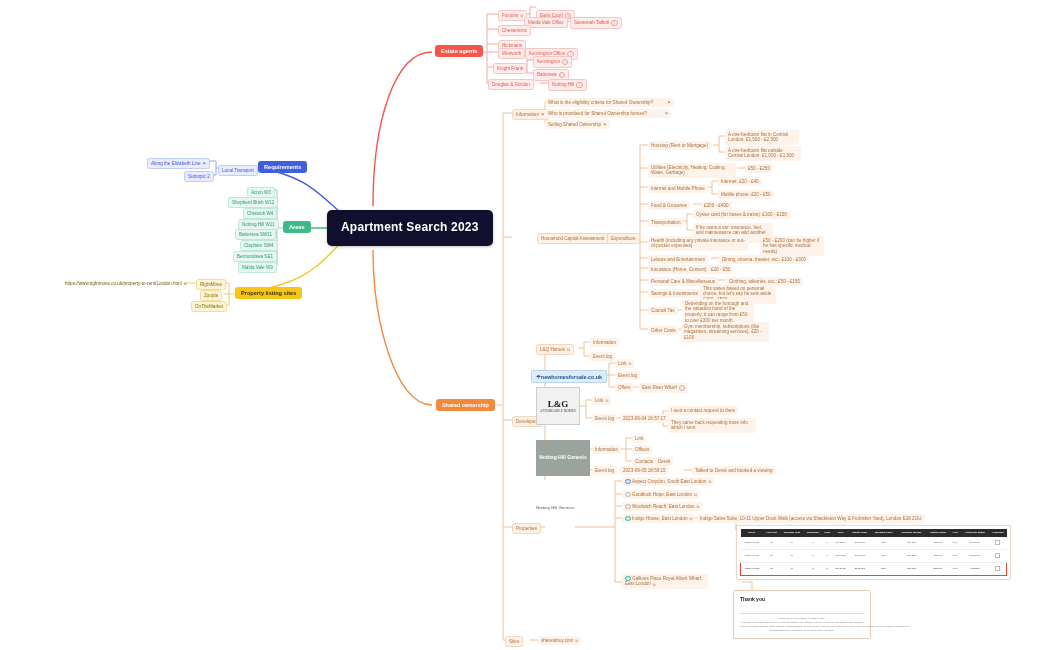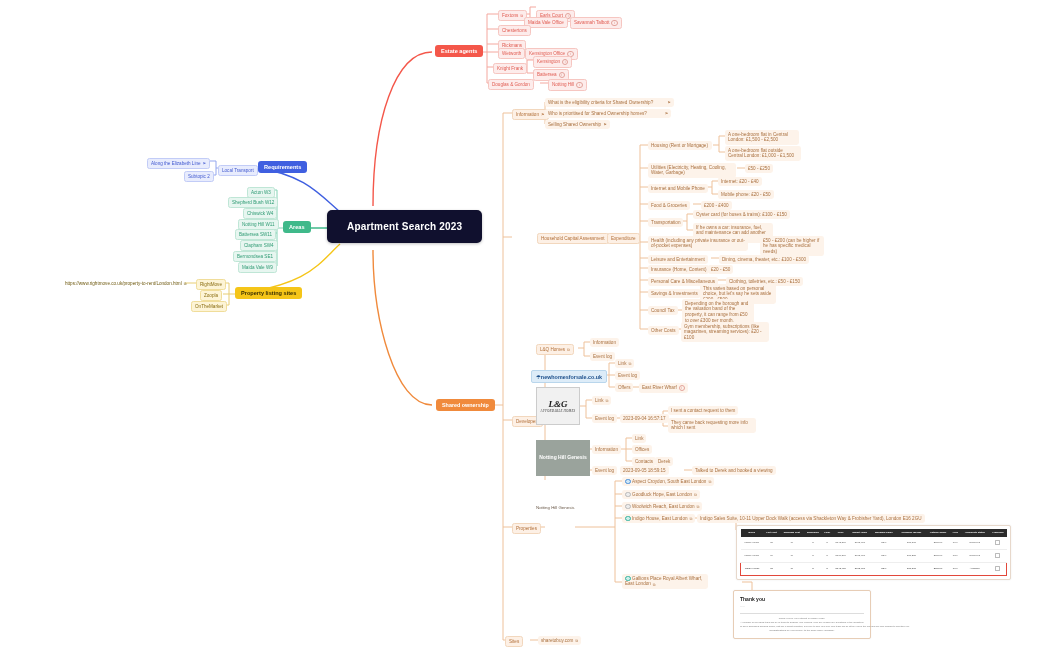--- a/index.html
+++ b/index.html
@@ -11,22 +11,22 @@
   #canvas{position:absolute;inset:0;}
   svg.links{position:absolute;left:0;top:0;width:1049px;height:650px;pointer-events:none;}
   .node{position:absolute;box-sizing:border-box;white-space:nowrap;}
   .pill{
     border-radius:2.4px;padding:1.6px 3px;display:inline-block;
     line-height:1.25;
   }
   
   .center{
     background:#10102e;color:#fff;border-radius:5px;
-    font-size:10px;font-weight:bold;text-align:left;
-    padding:10px 20px;line-height:1.3;letter-spacing:.2px;
+    font-size:12px;font-weight:bold;text-align:left;
+    padding:10px 14px;line-height:1.3;letter-spacing:.2px;
     box-shadow:0 1px 3px rgba(0,0,0,.25);
   }
   
   .b-red{background:#f4574a;color:#fff;font-weight:bold;font-size:5.6px;padding:3px 6px;border-radius:3px;}
   .red-leaf{background:#fdeceb;color:#e05c52;border:.5px solid #f6c6c1;}
 
   .b-blue{background:#3f5fe0;color:#fff;font-weight:bold;font-size:5.6px;padding:3px 6px;border-radius:3px;}
   .blue-leaf{background:#e8ecfd;color:#4159cf;border:.5px solid #c2ccf7;}
 
   .b-green{background:#3fb98a;color:#fff;font-weight:bold;font-size:5.6px;padding:3px 6px;border-radius:3px;}
@@ -330,21 +330,21 @@
 </div>
 <div class="node pill or-soft" style="left:615px;top:359px;">
   <span>Link</span><span class="ic">⧉</span>
 </div>
 <div class="node pill or-soft" style="left:615px;top:371px;">Event log</div>
 <div class="node pill or-soft" style="left:615px;top:383px;">Offers</div>
 <div class="node pill or-soft" style="left:639px;top:383px;">
   <span>East River Wharf</span><span class="circle-num">i</span>
 </div>
 
-<div class="node lg" style="left:536px;top:387px;font-style:italic;">
+<div class="node lg" style="left:536px;top:387px;">
   <span class="amp">L&amp;G</span>
   <span class="sub">AFFORDABLE HOMES</span>
 </div>
 <div class="node pill or-soft" style="left:592px;top:396px;">
   <span>Link</span><span class="ic">⧉</span>
 </div>
 <div class="node pill or-soft" style="left:592px;top:414px;">Event log</div>
 <div class="node pill or-soft" style="left:620px;top:414px;">2023-09-04 16:57:17</div>
 <div class="node pill or-soft" style="left:668px;top:406px;">I sent a contact request to them</div>
 <div class="node pill or-soft wrapnode" style="left:668px;top:418px;width:88px;">They came back requesting more info which I sent</div>

